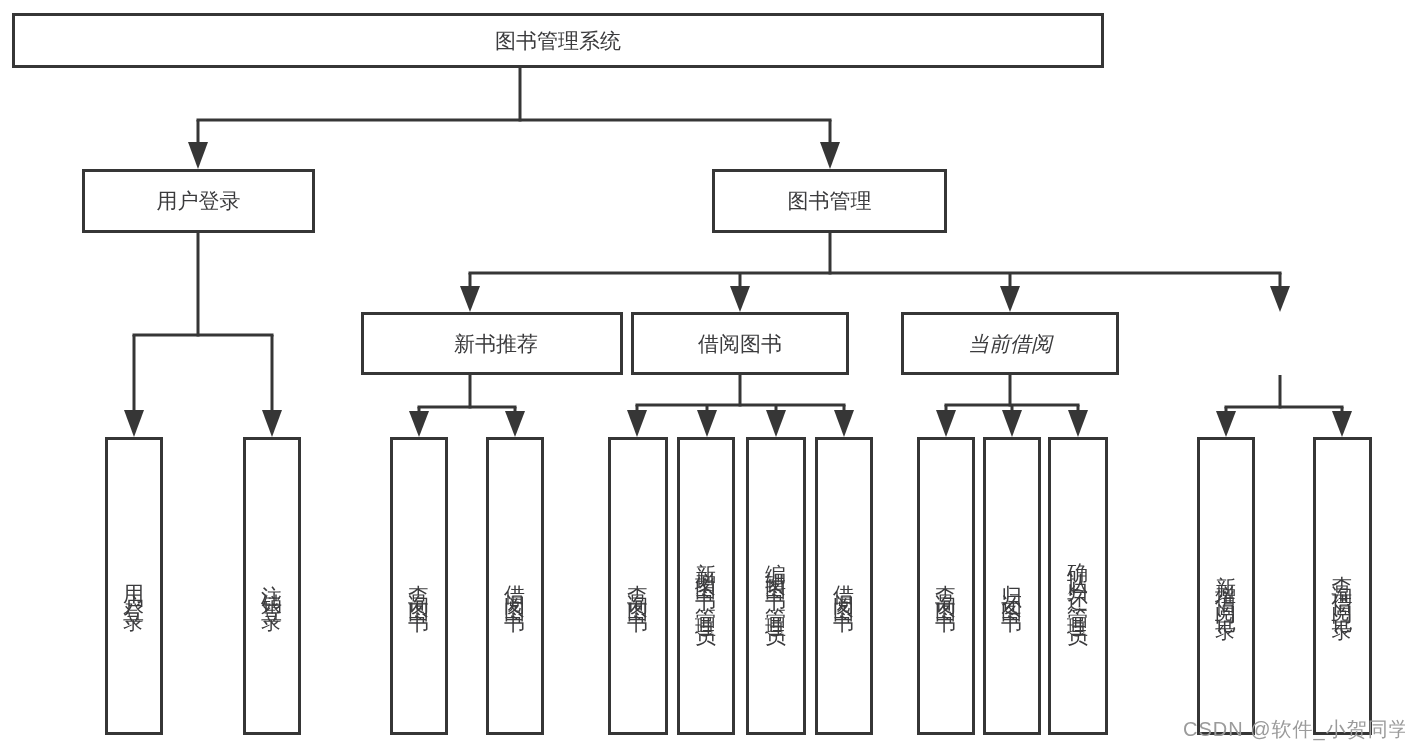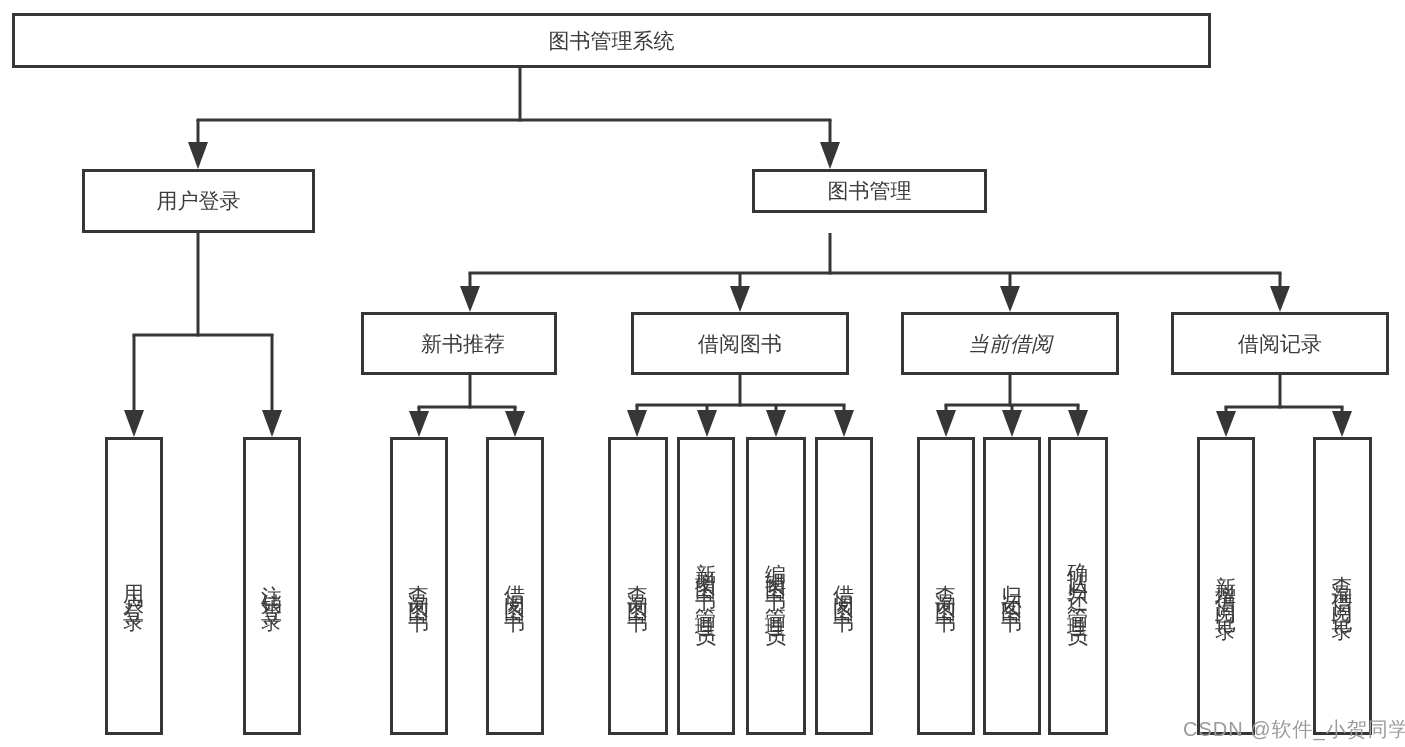--- a/index.html
+++ b/index.html
@@ -22,24 +22,24 @@
     text-align:center;
   }
   .leaf span{
     writing-mode:vertical-rl;
     text-orientation:mixed;
     letter-spacing:9px;
     line-height:1;
     white-space:nowrap;
   }
   
-  .n-root{left:12px;top:13px;width:1199px;height:55px;}
+  .n-root{left:12px;top:13px;width:1092px;height:55px;}
   .n-user-login{left:82px;top:169px;width:233px;height:64px;}
-  .n-book-mgmt{left:712px;top:169px;width:235px;height:44px;margin-left:40px;}
-  .n-new-book{left:361px;top:312px;width:196px;height:63px;padding-left:8px;}
+  .n-book-mgmt{left:712px;top:169px;width:235px;height:64px;}
+  .n-new-book{left:361px;top:312px;width:262px;height:63px;padding-left:8px;}
   .n-book-borrow{left:631px;top:312px;width:218px;height:63px;}
   .n-current-borrow{left:901px;top:312px;width:218px;height:63px;font-style:italic;}
   .n-borrow-records{left:1171px;top:312px;width:218px;height:63px;}
   
   .leaf{top:437px;height:298px;width:58px;}
   .n-leaf-login{left:105px;}
   .n-leaf-logout{left:243px;}
   .n-leaf-nb-query{left:390px;}
   .n-leaf-nb-borrow{left:486px;}
   .n-leaf-bb-query{left:608px;width:60px;}
@@ -153,23 +153,20 @@
 
   <div class="node n-new-book">
     <span>新书推荐</span>
   </div>
   <div class="node n-book-borrow">
     <span>借阅图书</span>
   </div>
   <div class="node n-current-borrow">
     <span>当前借阅</span>
   </div>
-  <div class="node n-borrow-records">
-    <span>借阅记录</span>
-  </div>
 
   <div class="node leaf n-leaf-login">
     <span>用户登录</span>
   </div>
   <div class="node leaf n-leaf-logout">
     <span>注销登录</span>
   </div>
 
   <div class="node leaf n-leaf-nb-query">
     <span>查询图书</span>

